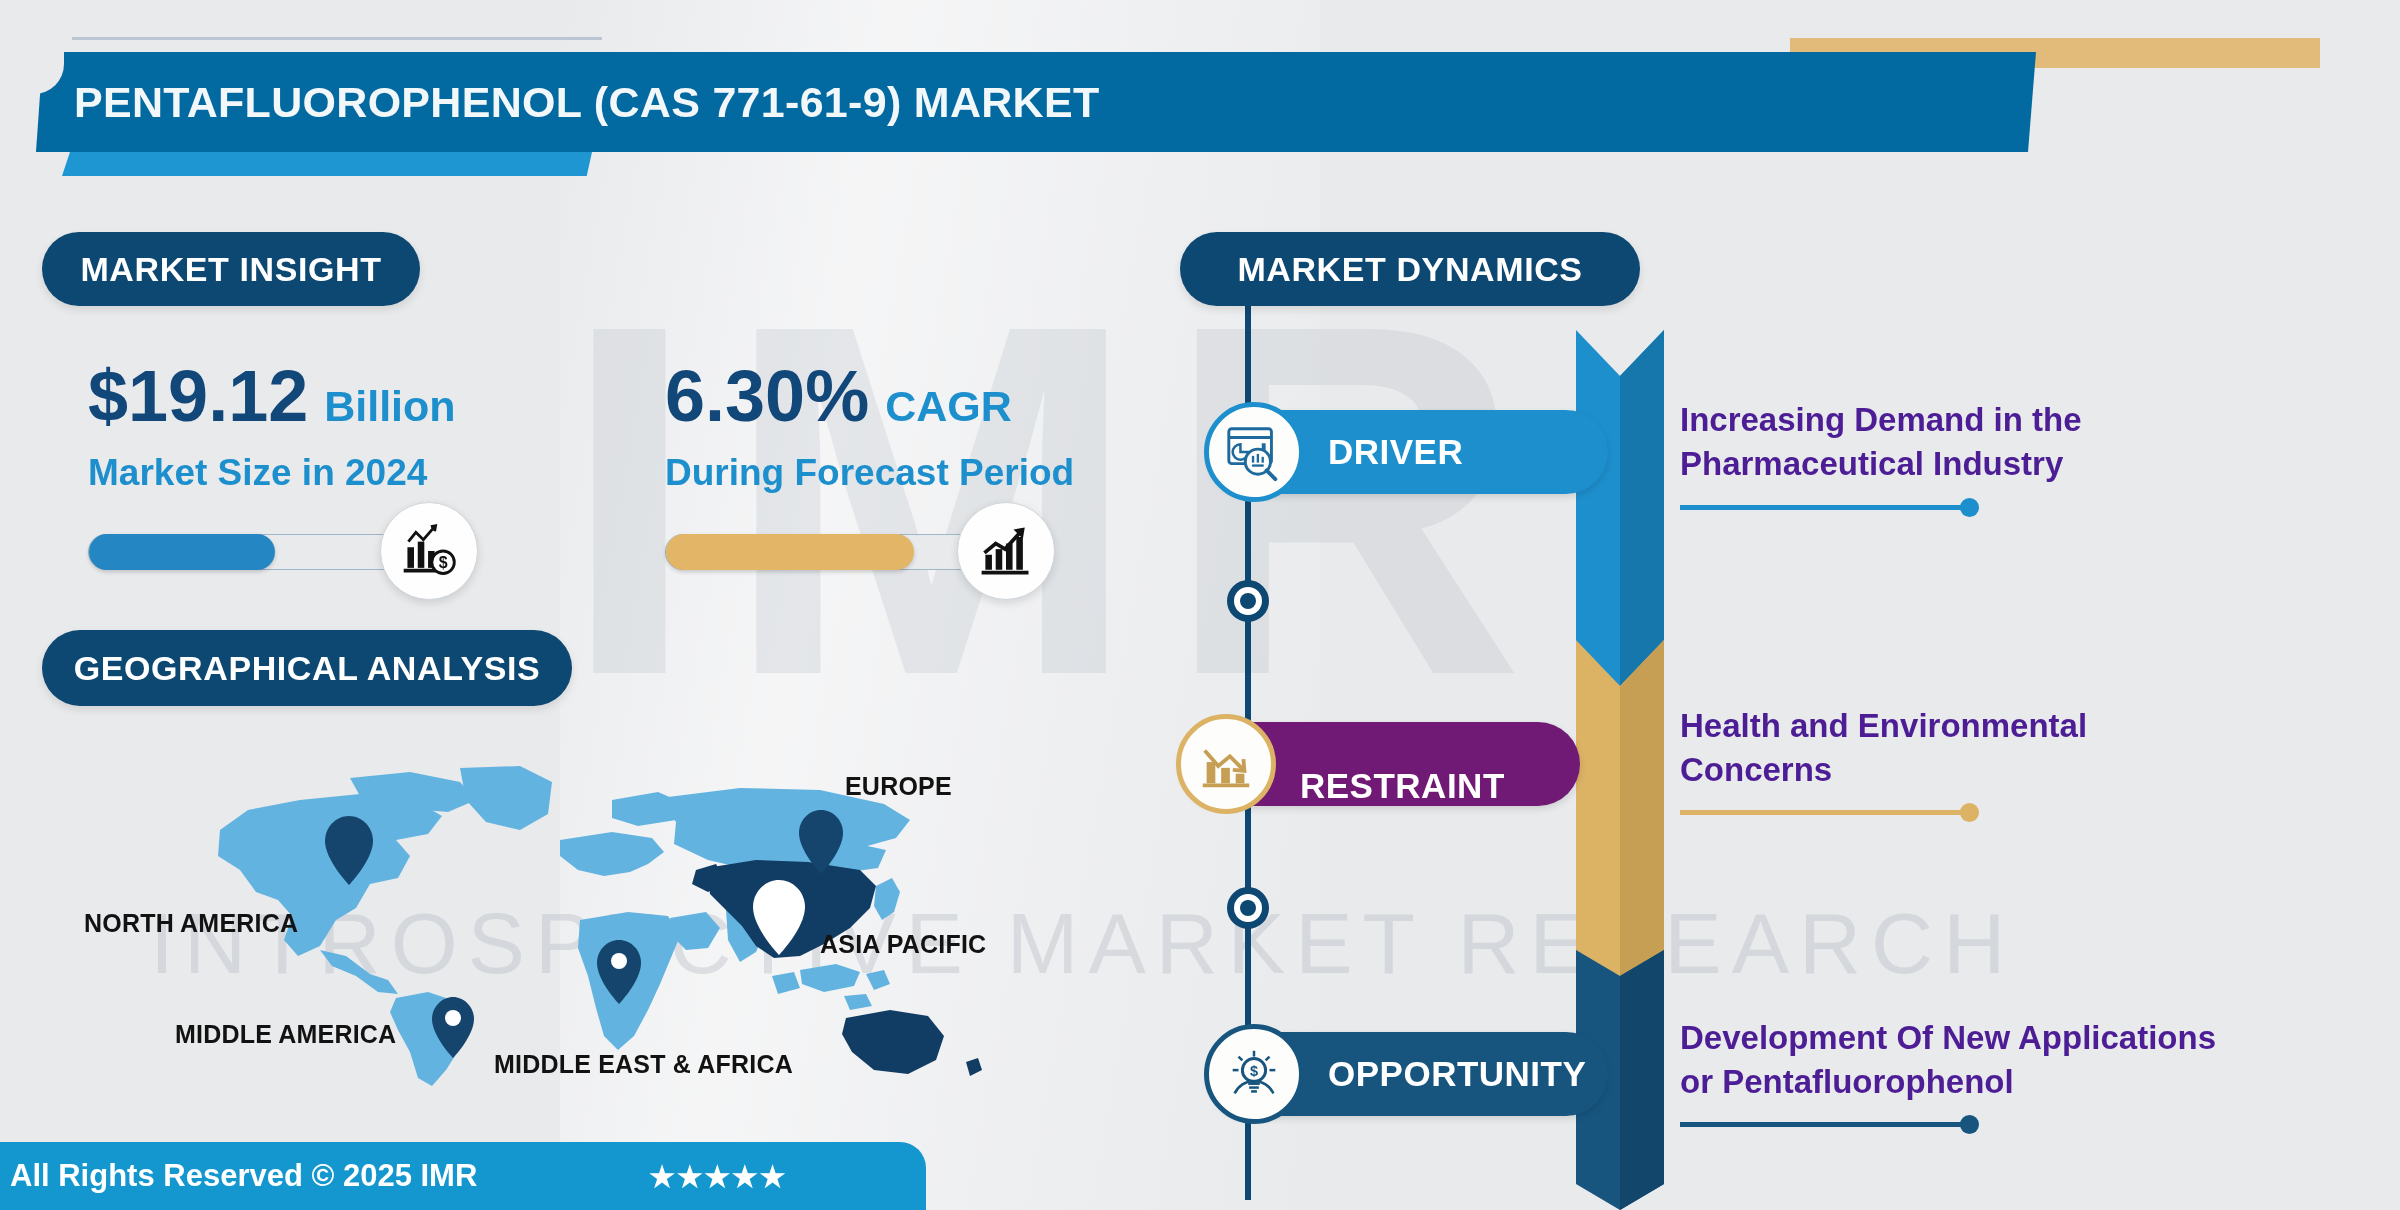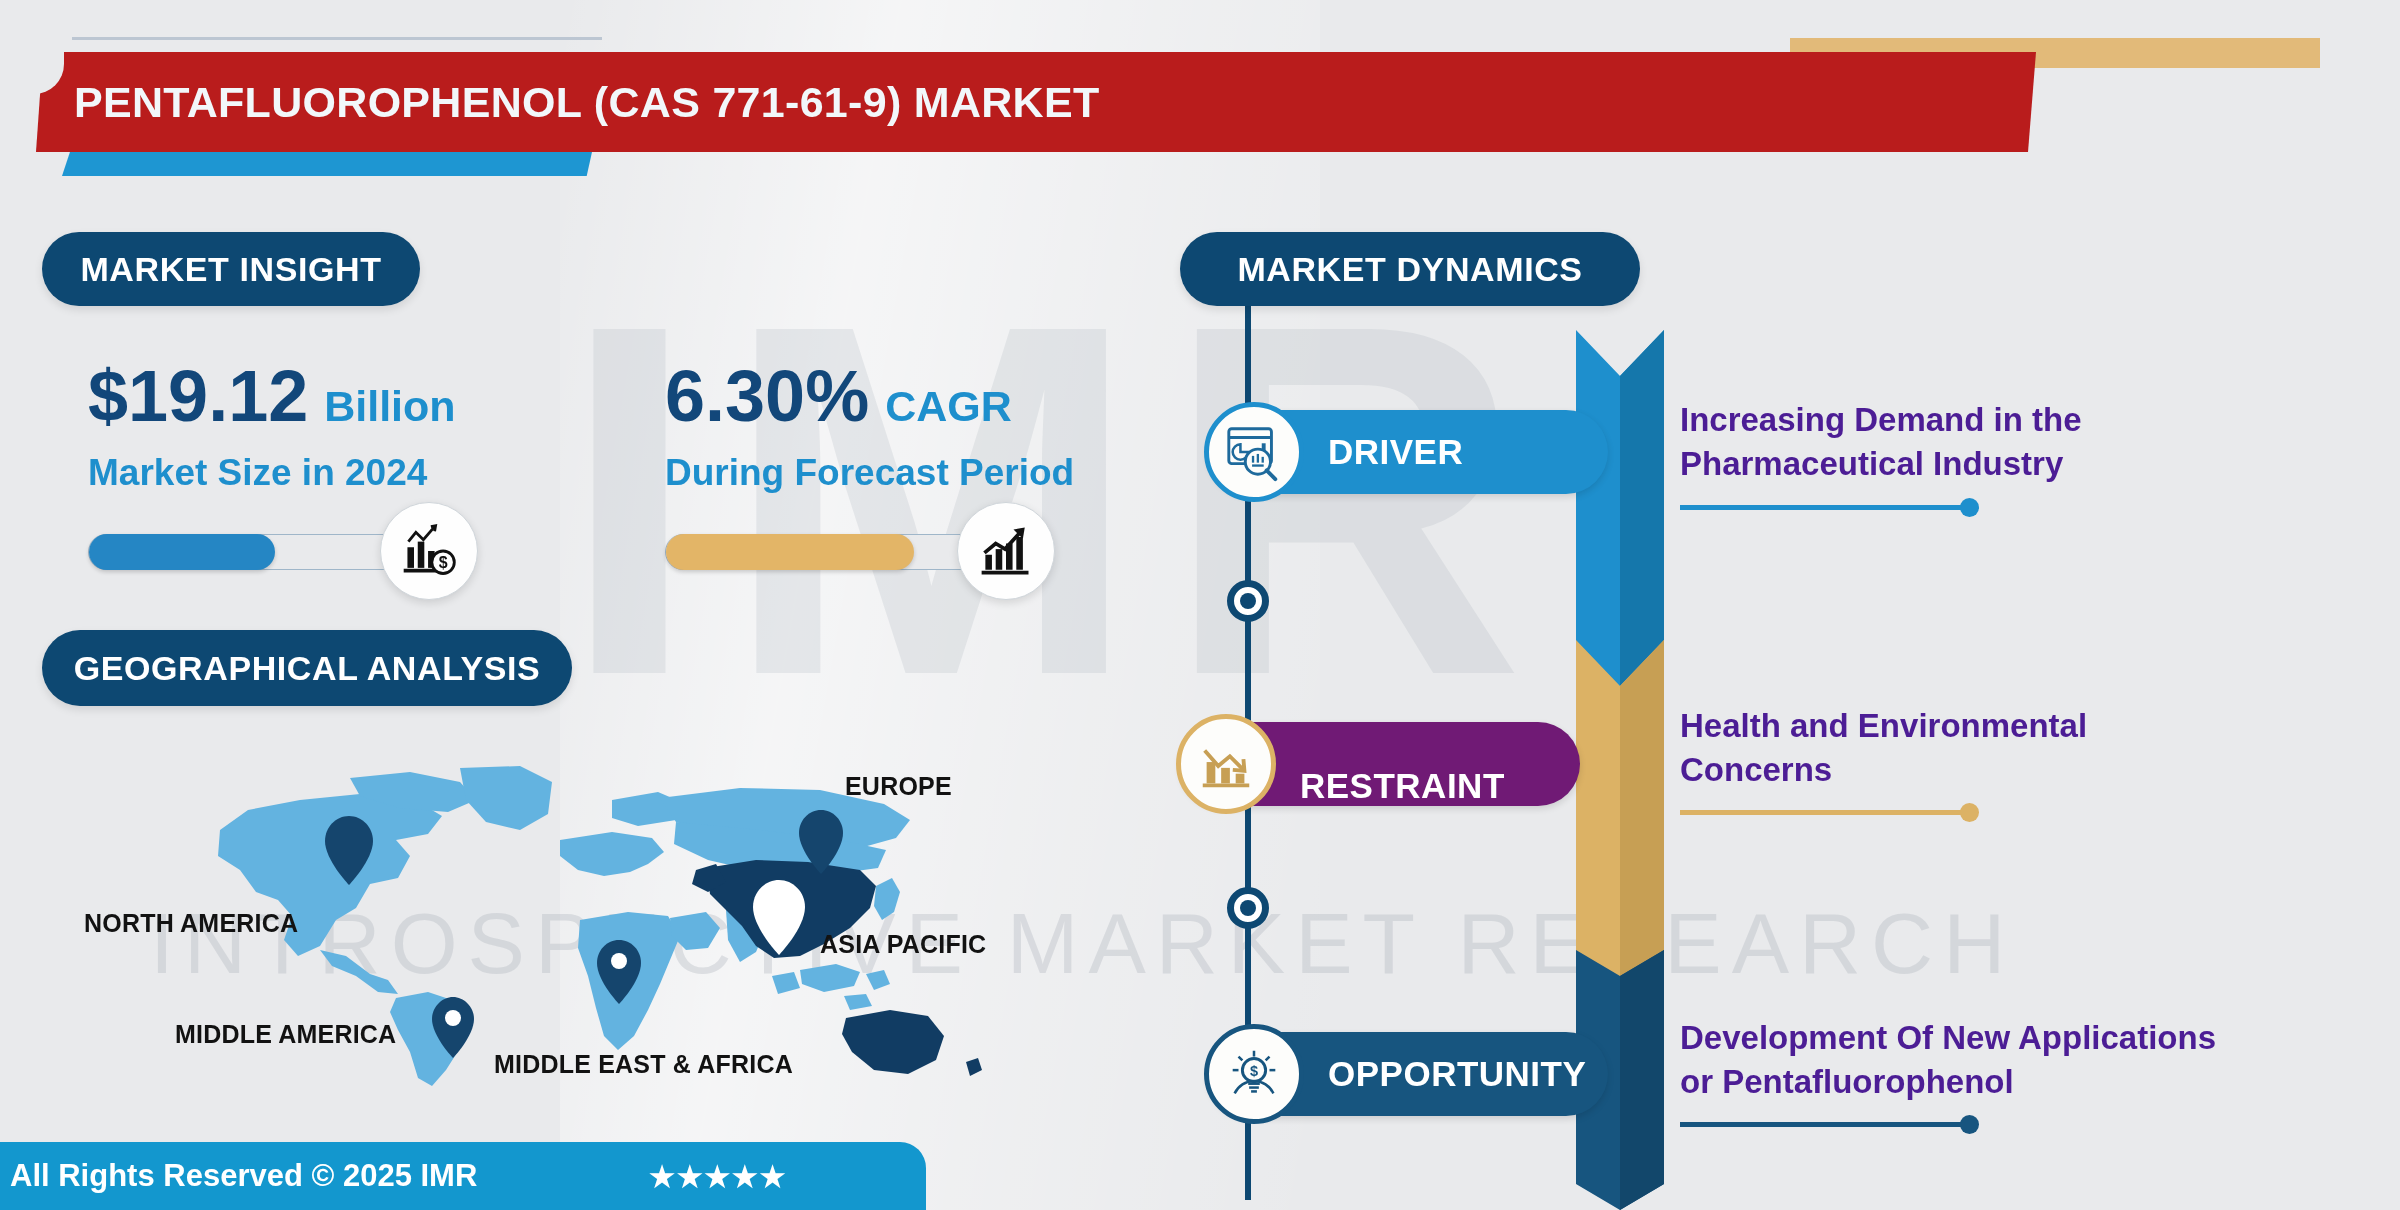--- a/index.html
+++ b/index.html
@@ -50,21 +50,21 @@
   .hdr-gold{
     position:absolute;left:1790px;top:38px;width:530px;height:30px;
     background:#e1b265;opacity:.85;
   }
   .hdr-thinline{
     position:absolute;left:72px;top:37px;width:530px;height:3px;
     background:#bcc6d2;
   }
   .hdr-bar{
     position:absolute;left:36px;top:52px;width:2000px;height:100px;
-    background:#b91c1c;
+    background:#0369a1;
     clip-path:polygon(0.35% 0%, 100% 0%, 99.6% 100%, 0% 100%);
     box-shadow:0 5px 9px rgba(0,0,0,.13);
     display:flex;align-items:center;
     z-index:5;
   }
   .hdr-title{
     color:#f2f7fa;font-size:43px;font-weight:700;letter-spacing:.3px;
     margin-left:38px;white-space:nowrap;
   }
   .hdr-accent{

